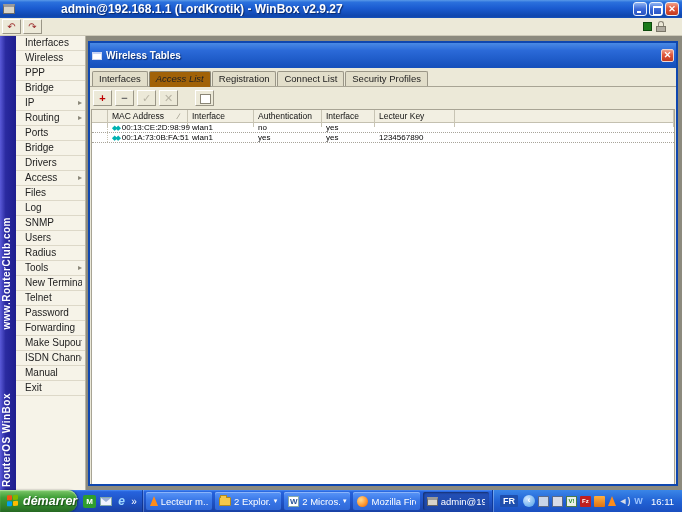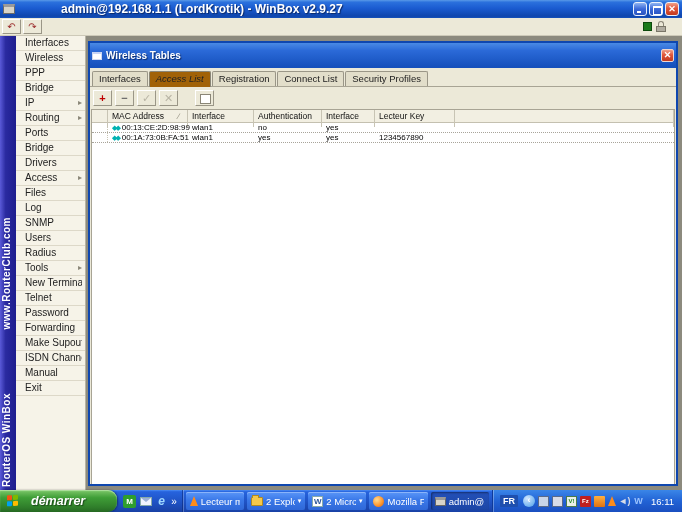--- a/index.html
+++ b/index.html
@@ -83,21 +83,21 @@
   .trow { height:10px; border-bottom:1px dotted #a8a49a; align-items:center; cursor:default; }
   .trow:first-of-type { border-top:1px dotted #a8a49a; }
   .trow .cell { font-size:8px; color:#000; padding-left:4px; white-space:nowrap; overflow:visible; line-height:9px; }
   .trow .gutter { border-right:1px dotted #c8c4b4; height:100%; }
   .wifi-glyph { color:#00b2b2; font-size:7px; letter-spacing:-2px; margin-right:3px; }
 
   
   .taskbar { position:absolute; left:0; right:0; bottom:0; height:22px;
     background:linear-gradient(180deg,#4a8cf5 0%,#2663dd 8%,#1f52c4 55%,#1941a5 100%);
     display:flex; align-items:center; }
-  .start-btn { height:22px; flex:0 0 auto; display:flex; align-items:center; gap:12px; padding:0 32px 0 7px;
+  .start-btn { height:22px; flex:0 0 auto; display:flex; align-items:center; gap:4px; padding:0 0 0 7px;
     background:linear-gradient(180deg,#7ec86a 0%,#3f9e37 35%,#2f7d2a 80%,#256822 100%);
     border-radius:0 9px 9px 0; box-shadow:inset 0 1px 1px #b0e0a0, 1px 0 2px rgba(0,0,0,.4); cursor:pointer; }
   .start-btn .start-label { color:#fff; font-weight:bold; font-style:italic; font-size:12.5px; text-shadow:1px 1px 1px #1a4a18; }
   .xp-logo { width:12px; height:12px; display:grid; grid-template-columns:5px 5px; grid-template-rows:5px 5px; gap:1px; transform:skewY(-4deg); }
   .xp-logo div { border-radius:1px; }
   .xp-r { background:#f65314; } .xp-g { background:#7cbb00; } .xp-b { background:#00a1f1; } .xp-y { background:#ffbb00; }
 
   .quick-launch { display:flex; align-items:center; gap:3px; padding:0 5px 0 6px; border-right:1px solid rgba(10,40,120,.6); box-shadow:1px 0 0 rgba(255,255,255,.25); height:100%; }
   .ql-icon { width:13px; height:13px; display:flex; align-items:center; justify-content:center; cursor:pointer; }
   .ql-green { background:#2e9e2e; border-radius:2px; color:#fff; font-size:8px; font-weight:bold; }

